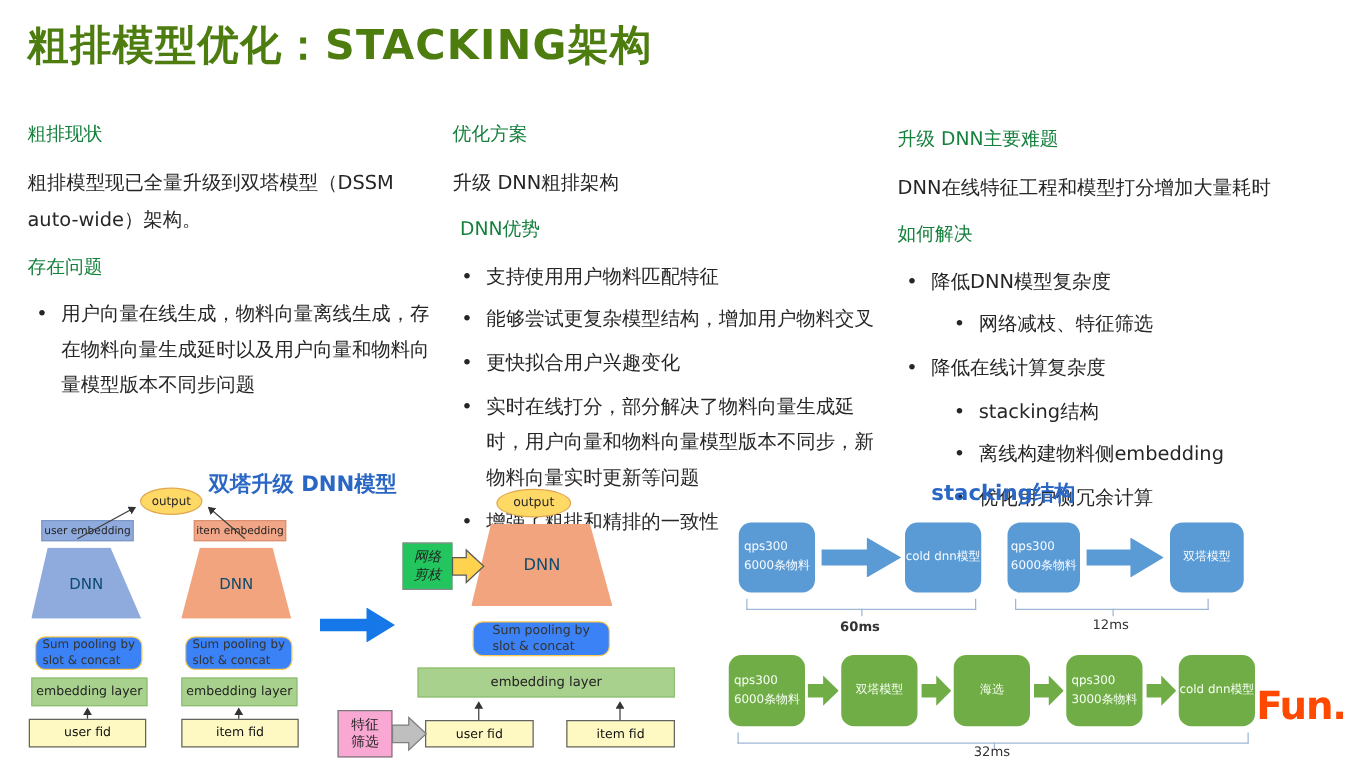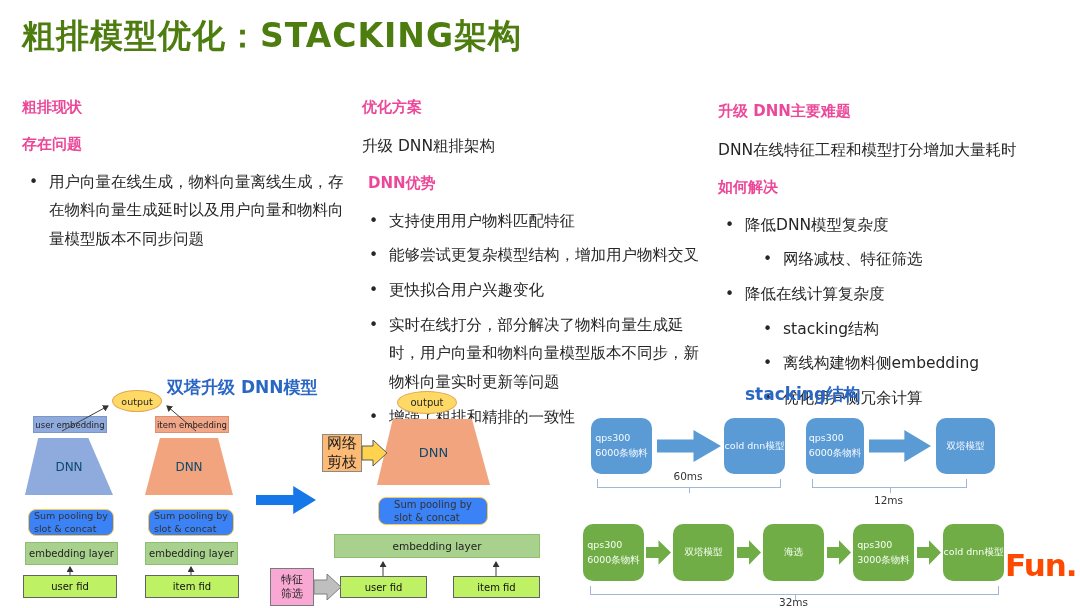--- a/index.html
+++ b/index.html
@@ -7,41 +7,41 @@
     position:relative;width:1080px;height:608px;overflow:hidden;background:#ffffff;
     font-family:"DejaVu Sans","Liberation Sans",sans-serif;color:#262626;
   }
   
   .page-title{
     position:absolute;left:22px;top:14px;font-size:33px;font-weight:800;
     color:#4d7c0f;letter-spacing:1px;white-space:nowrap;
   }
   
   .col{position:absolute;font-size:15.5px;line-height:1.85;}
-  .h{font-size:15px;font-weight:bold;color:#ec4899;margin:0 0 9px;}
+  .h{font-size:15px;font-weight:normal;color:#15803d;margin:0 0 9px;}
   .h.mt{margin-top:6px;}
   .col p{margin:0 0 9px;line-height:1.95;}
   .li{position:relative;padding-left:27px;margin-bottom:6px;}
   .li::before{content:"\2022";position:absolute;left:7px;top:0;color:#262626;}
   .li.sub{padding-left:65px;}
   .li.sub::before{left:45px;}
   
   .dg-title{position:absolute;font-size:17px;font-weight:bold;color:#2A66C4;white-space:nowrap;}
   .cbox{position:absolute;display:flex;align-items:center;justify-content:center;
         box-sizing:border-box;}
   .prewrap{white-space:pre-line;}
   .ellipse{border-radius:50%;background:#FFD966;border:1px solid #E0A84F;font-size:9.5px;}
   .trap{position:absolute;display:flex;align-items:center;justify-content:center;
         font-size:12px;color:#0c4a6e;}
   .sump{background:#3b82f6;border:1px solid #FFC94D;border-radius:8px;
         font-size:9.5px;line-height:1.3;color:#333;}
   .embl{background:#A9D18E;border:1px solid #8FBE72;font-size:10px;color:#222;}
-  .fid{background:#bef264;border:1px solid #636363;font-size:10px;color:#101010;}
+  .fid{background:#fef9c3;border:1px solid #636363;font-size:10px;color:#101010;}
   .embed-sm{font-size:8.5px;color:#222;}
-  .noteb{background:#fdba74;border:1.5px solid #8A8A8A;font-size:15px;line-height:1.3;color:#222;}
+  .noteb{background:#22c55e;border:1.5px solid #8A8A8A;font-size:11px;line-height:1.3;color:#222;font-style:italic;}
   .grayb{background:#f9a8d4;border:1.5px solid #7A7A7A;font-size:11px;line-height:1.3;color:#222;}
   .big-arrow{position:absolute;background:#1678E8;
      clip-path:polygon(0 32%,62% 32%,62% 0,100% 50%,62% 100%,62% 68%,0 68%);}
   
   .bbox{background:#5B9BD5;border-radius:10px;color:#F6FAFF;font-size:9.5px;line-height:1.55;}
   .gbox{background:#70AD47;border-radius:10px;color:#F6FFF2;font-size:9.5px;line-height:1.55;}
   .barrow{position:absolute;background:#5B9BD5;
      clip-path:polygon(0 30%,57% 30%,57% 0,100% 50%,57% 100%,57% 70%,0 70%);}
   .garrow{position:absolute;background:#70AD47;
      clip-path:polygon(0 30%,50% 30%,50% 5%,100% 50%,50% 95%,50% 70%,0 70%);}
@@ -56,20 +56,21 @@
 </style>
 </head>
 <body>
 
 <div class="slide">
 
   <div class="page-title">粗排模型优化：STACKING架构</div>
 
   <div class="col" style="left:22px;top:94px;width:324px;">
     <div class="h">粗排现状</div>
+    <p>粗排模型现已全量升级到双塔模型（DSSM auto-wide）架构。</p>
     <div class="h mt">存在问题</div>
     <div class="li">用户向量在线生成，物料向量离线生成，存在物料向量生成延时以及用户向量和物料向量模型版本不同步问题</div>
   </div>
 
   <div class="col" style="left:362px;top:94px;width:338px;">
     <div class="h">优化方案</div>
     <p>升级 DNN粗排架构</p>
     <div class="h mt" style="padding-left:6px;">DNN优势</div>
     <div class="li">支持使用用户物料匹配特征</div>
     <div class="li">能够尝试更复杂模型结构，增加用户物料交叉</div>
@@ -131,21 +132,21 @@
   <div class="barrow" style="left:657px;top:430px;width:64px;height:32px;"></div>
   <div class="cbox bbox" style="left:724px;top:418px;width:61px;height:56px;">cold dnn模型</div>
   <div class="cbox bbox prewrap" style="left:806px;top:418px;width:58px;height:56px;">qps300
 6000条物料</div>
   <div class="barrow" style="left:869px;top:430px;width:62px;height:32px;"></div>
   <div class="cbox bbox" style="left:936px;top:418px;width:59px;height:56px;">双塔模型</div>
 
   <div class="bracket" style="left:597px;top:479px;width:182px;">
       <div class="stub"></div>
     </div>
-  <div class="time-label" style="left:597px;top:470px;width:182px;">60ms</div>
+  <div class="time-label" style="left:597px;top:496px;width:182px;font-weight:bold;">60ms</div>
   <div class="bracket" style="left:812px;top:479px;width:153px;">
       <div class="stub"></div>
     </div>
   <div class="time-label" style="left:812px;top:494px;width:153px;">12ms</div>
 
   <div class="cbox gbox prewrap" style="left:583px;top:524px;width:61px;height:57px;">qps300
 6000条物料</div>
   <div class="garrow" style="left:646px;top:539px;width:25px;height:27px;"></div>
   <div class="cbox gbox" style="left:673px;top:524px;width:61px;height:57px;">双塔模型</div>
   <div class="garrow" style="left:737px;top:539px;width:24px;height:27px;"></div>

